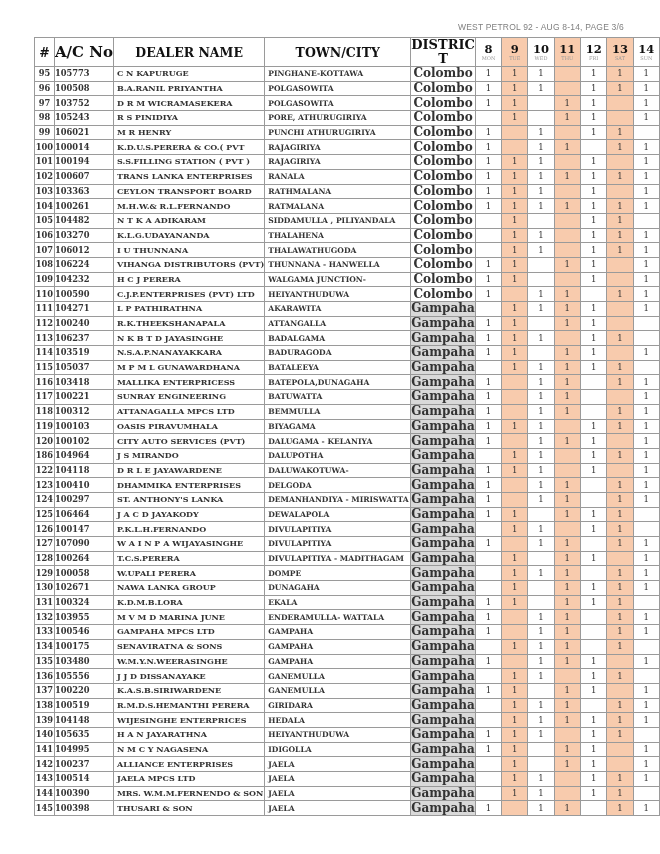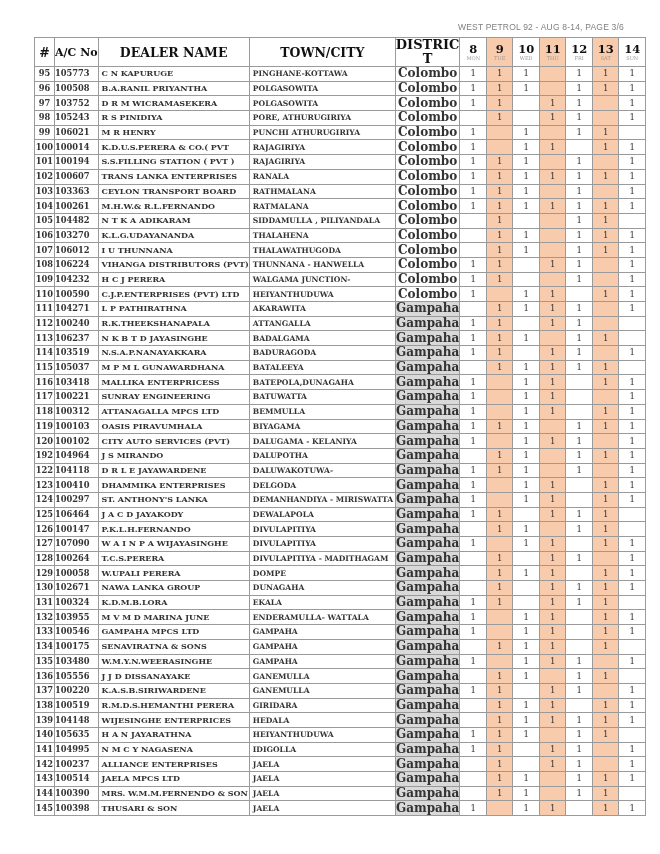--- a/index.html
+++ b/index.html
@@ -41,21 +41,21 @@
       <col style="width:26.5px">
       <col style="width:26.5px">
       <col style="width:26.5px">
       <col style="width:26.5px">
       <col style="width:26.5px">
       <col style="width:26.5px">
   </colgroup>
   <thead>
     <tr>
       <th class="big">#</th>
-      <th class="big" style="font-size:11px">A/C No</th>
+      <th class="big" style="font-size:15px">A/C No</th>
       <th class="big">DEALER NAME</th>
       <th class="big">TOWN/CITY</th>
       <th class="dist" style="white-space:normal">DISTRIC T</th>
       <th class="day">
           <span class="dnum">8</span>
           <span class="dname">MON</span>
         </th>
       <th class="day peach">
           <span class="dnum">9</span>
           <span class="dname">TUE</span>
@@ -441,21 +441,21 @@
         <td class="dist gray">Gampaha</td>
         <td class="day">1</td>
         <td class="day peach"></td>
         <td class="day">1</td>
         <td class="day peach">1</td>
         <td class="day">1</td>
         <td class="day peach"></td>
         <td class="day">1</td>
       </tr>
       <tr>
-        <td class="num">192</td>
+        <td class="num">186</td>
         <td class="ac">104964</td>
         <td class="name">J S MIRANDO</td>
         <td class="town">DALUPOTHA</td>
         <td class="dist gray">Gampaha</td>
         <td class="day"></td>
         <td class="day peach">1</td>
         <td class="day">1</td>
         <td class="day peach"></td>
         <td class="day">1</td>
         <td class="day peach">1</td>

